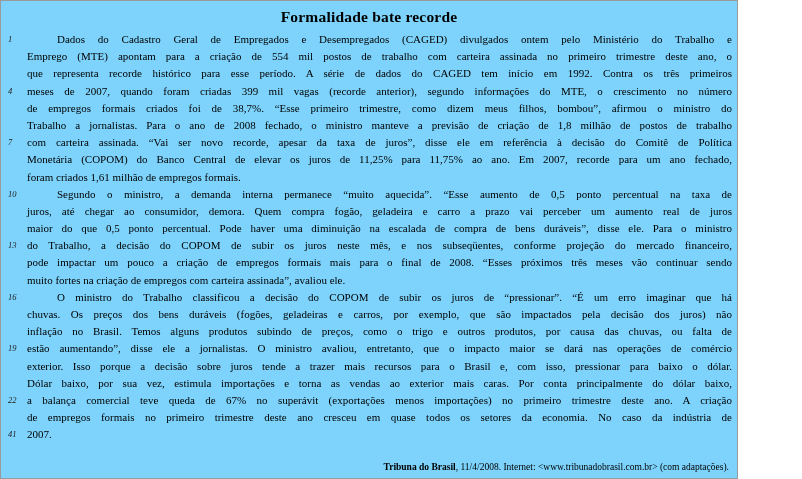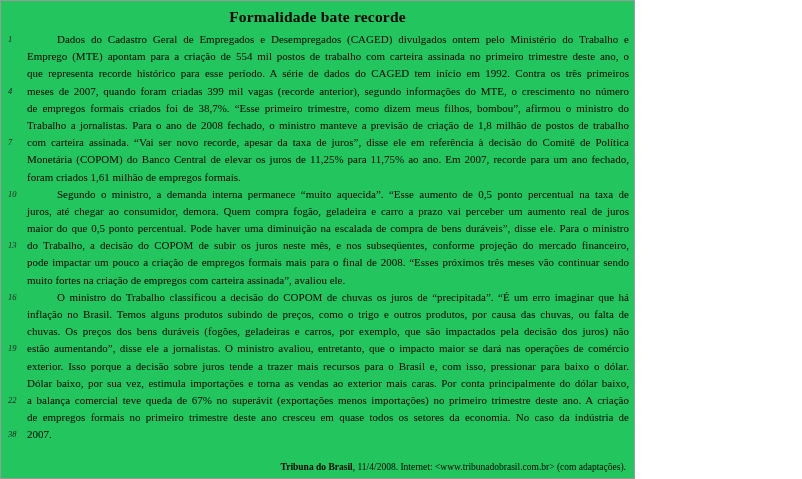--- a/index.html
+++ b/index.html
@@ -1,21 +1,21 @@
 <!DOCTYPE html>
 <html><head>
 <meta charset="utf-8">
 <style>
   html, body { margin: 0; padding: 0; background: #fff; }
   .page {
     position: relative;
-    width: 635px;
+    width: 738px;
     height: 479px;
     box-sizing: border-box;
-    background: #22c55e;
+    background: #7dd3fc;
     border: 1px solid #9a9a9a;
     font-family: "Liberation Serif", "DejaVu Serif", serif;
     color: #000;
     overflow: hidden;
   }
   .title {
     margin: 7px 0 0 0;
     text-align: center;
     font-size: 15.5px;
     font-weight: bold;
@@ -137,31 +137,31 @@
     <span class="ltext">pode impactar um pouco a criação de empregos formais mais para o final de 2008. “Esses próximos três meses vão continuar sendo</span>
   </div>
 
   <div class="line">
     <span class="lnum"></span>
     <span class="ltext para-end">muito fortes na criação de empregos com carteira assinada”, avaliou ele.</span>
   </div>
 
   <div class="line">
     <span class="lnum">16</span>
-    <span class="ltext indent">O ministro do Trabalho classificou a decisão do COPOM de chuvas os juros de “precipitada”. “É um erro imaginar que há</span>
+    <span class="ltext indent">O ministro do Trabalho classificou a decisão do COPOM de subir os juros de “pressionar”. “É um erro imaginar que há</span>
+  </div>
+
+  <div class="line">
+    <span class="lnum"></span>
+    <span class="ltext">chuvas. Os preços dos bens duráveis (fogões, geladeiras e carros, por exemplo, que são impactados pela decisão dos juros) não</span>
   </div>
 
   <div class="line">
     <span class="lnum"></span>
     <span class="ltext">inflação no Brasil. Temos alguns produtos subindo de preços, como o trigo e outros produtos, por causa das chuvas, ou falta de</span>
-  </div>
-
-  <div class="line">
-    <span class="lnum"></span>
-    <span class="ltext">chuvas. Os preços dos bens duráveis (fogões, geladeiras e carros, por exemplo, que são impactados pela decisão dos juros) não</span>
   </div>
 
   <div class="line">
     <span class="lnum">19</span>
     <span class="ltext">estão aumentando”, disse ele a jornalistas. O ministro avaliou, entretanto, que o impacto maior se dará nas operações de comércio</span>
   </div>
 
   <div class="line">
     <span class="lnum"></span>
     <span class="ltext">exterior. Isso porque a decisão sobre juros tende a trazer mais recursos para o Brasil e, com isso, pressionar para baixo o dólar.</span>
@@ -177,18 +177,18 @@
     <span class="ltext">a balança comercial teve queda de 67% no superávit (exportações menos importações) no primeiro trimestre deste ano. A criação</span>
   </div>
 
   <div class="line">
     <span class="lnum"></span>
     <span class="ltext">de empregos formais no primeiro trimestre deste ano cresceu em quase todos os setores da economia. No caso da indústria de</span>
   </div>
 
 
   <div class="line">
-    <span class="lnum">38</span>
+    <span class="lnum">41</span>
     <span class="ltext para-end">2007.</span>
   </div>
 </div>
   <div class="source"><span class="pub">Tribuna do Brasil</span><span>, 11/4/2008. Internet: &lt;www.tribunadobrasil.com.br&gt; (com adaptações).</span></div>
 </div>
 
 </body></html>

